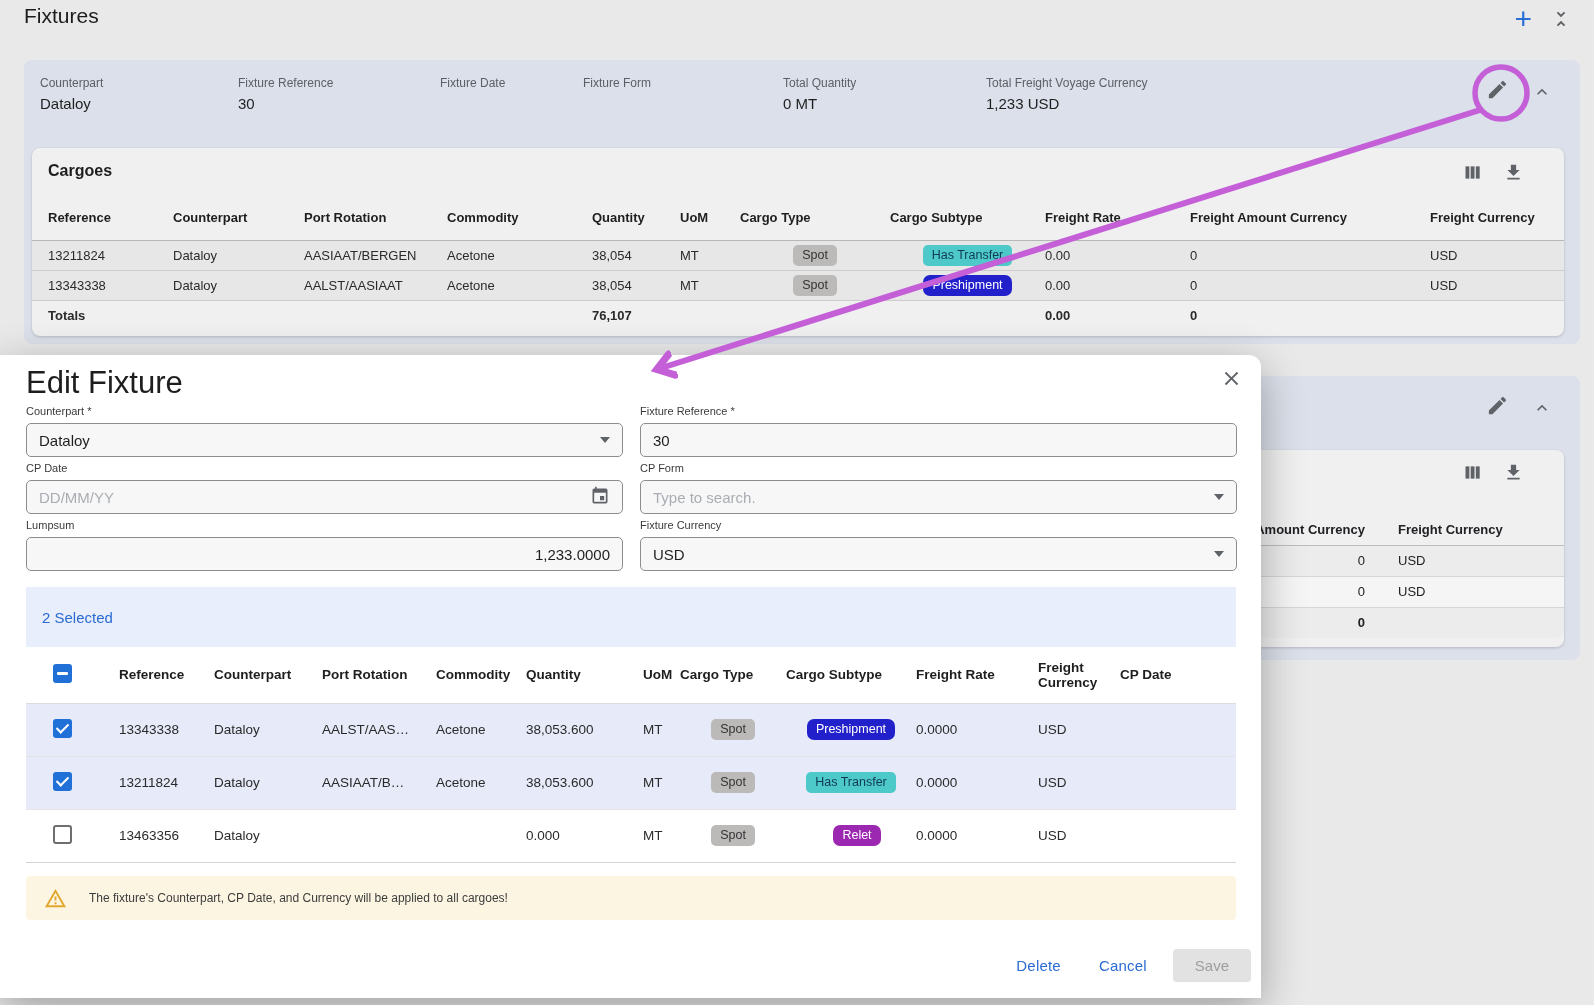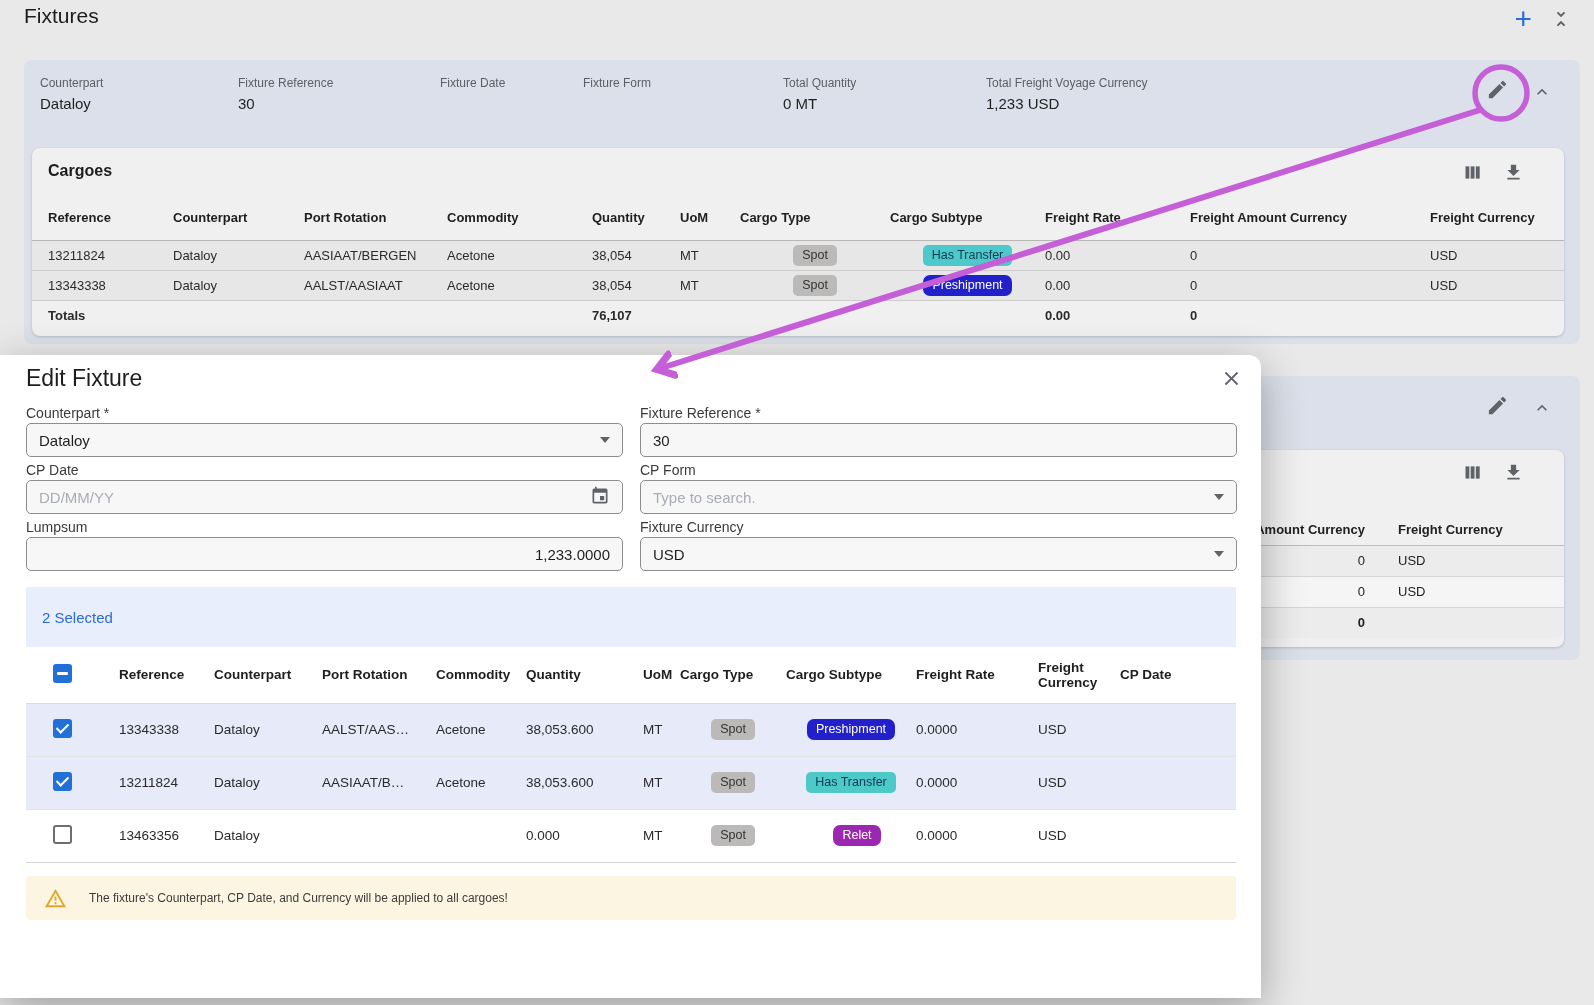--- a/index.html
+++ b/index.html
@@ -50,23 +50,23 @@
 
   
   .bg-row { position:absolute; left:0; width:1532px; height:31px; }
   .bg-amount { position:absolute; right:199px; top:7px; font-size:13px; }
   .bg-usd { position:absolute; left:1366px; top:7px; font-size:13px; }
   .bg-head-amount { position:absolute; left:1100px; width:233px; top:72px; text-align:right; font-size:13px; font-weight:700; }
   .bg-head-currency { position:absolute; left:1366px; top:72px; font-size:13px; font-weight:700; }
 
   
   .modal { position:absolute; left:0; top:355px; width:1261px; height:643px; background:#fff; border-radius:0 12px 0 0; box-shadow:0 12px 44px rgba(0,0,0,.32); z-index:5; }
-  .modal-title { position:absolute; left:26px; top:10px; font-size:23px; font-weight:500; color:#1d1d1d; }
+  .modal-title { position:absolute; left:26px; top:10px; font-size:31px; font-weight:500; color:#1d1d1d; }
   .modal-close { position:absolute; right:18px; top:12px; }
-  .f-label { position:absolute; font-size:14px; color:#3a3a3a; }
+  .f-label { position:absolute; font-size:11px; color:#3a3a3a; }
   .f-field { position:absolute; height:34px; width:597px; background:#f7f7f7; border:1px solid #8d8d8d; border-radius:5px; font-size:15px; color:#1f1f1f; display:flex; align-items:center; padding:0 12px; }
   input.f-field { font-family:"Liberation Sans", sans-serif; }
   input.f-field::placeholder { color:#9aa0a6; }
   .f-field .caret { margin-left:auto; width:0; height:0; border-left:5px solid transparent; border-right:5px solid transparent; border-top:6px solid #5f6368; }
   .f-field .ph { color:#a9adb3; }
   .f-field .cal { margin-left:auto; }
   .f-right { text-align:right; }
   .colL { left:26px; } .colR { left:640px; }
 
   .sel-band { position:absolute; left:26px; top:232px; width:1210px; height:60px; background:#e8eefb; display:flex; align-items:center; padding-left:16px; }
@@ -402,20 +402,25 @@
       </tbody>
     </table>
 
     <div class="warn">
       <svg width="23" height="23" viewBox="0 0 24 24" fill="#e2a62c">
           <path d="M12 5.99 19.53 19H4.47L12 5.99M12 2 1 21h22L12 2zm1 14h-2v2h2v-2zm0-6h-2v4h2v-4z"></path>
         </svg>
       <span class="warn-text">The fixture's Counterpart, CP Date, and Currency will be applied to all cargoes!</span>
     </div>
 
+    <div class="modal-footer">
+      <button class="txt-btn">Delete</button>
+      <button class="txt-btn">Cancel</button>
+      <button class="save-btn" disabled="">Save</button>
+    </div>
   </div>
 
   <svg class="overlay-svg" width="1594" height="1005" viewBox="0 0 1594 1005">
     <defs>
       <marker id="ah" viewBox="-14 -12 28 24" refX="0" refY="0" markerUnits="userSpaceOnUse" markerWidth="34" markerHeight="30" orient="auto">
         <path d="M-12 -9 L1 0 L-12 9" fill="none" stroke="#c45fd8" stroke-width="6" stroke-linecap="round"></path>
       </marker>
     </defs>
     <circle cx="1501" cy="93" r="26" fill="none" stroke="#c45fd8" stroke-width="5.5"></circle>
     <line x1="1480" y1="110" x2="658" y2="369" stroke="#c45fd8" stroke-width="6" stroke-linecap="round" marker-end="url(#ah)"></line>

